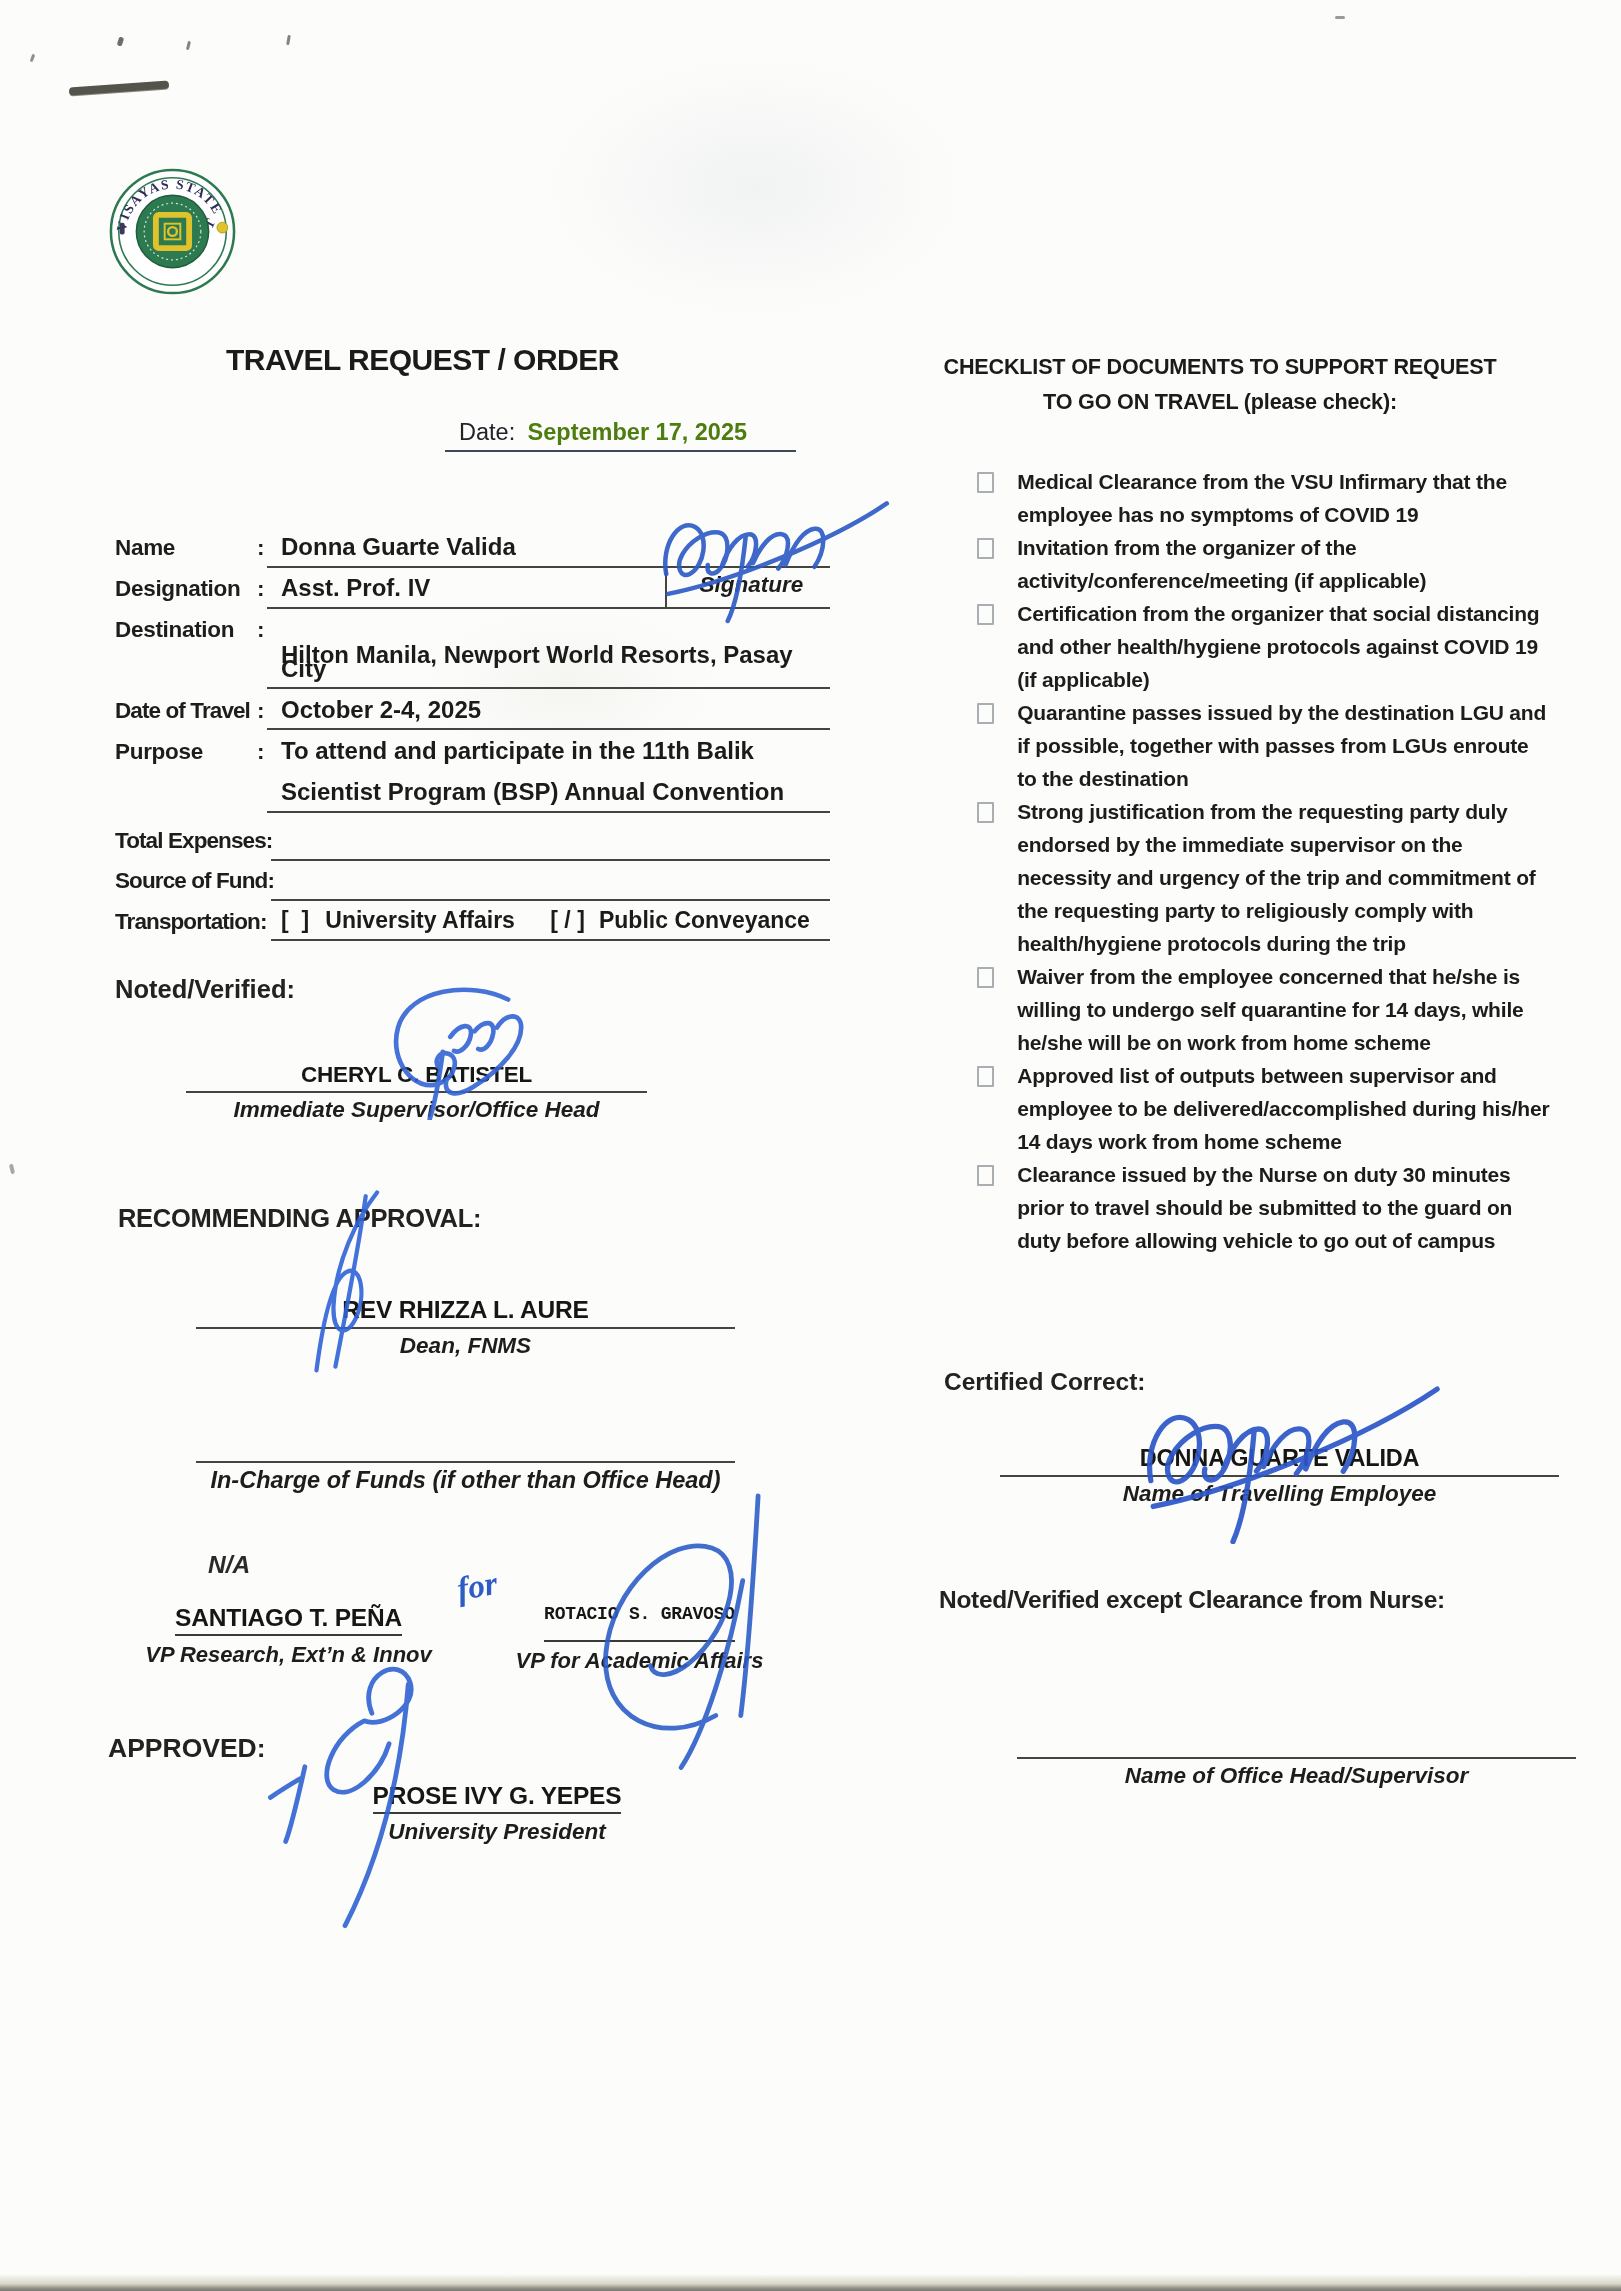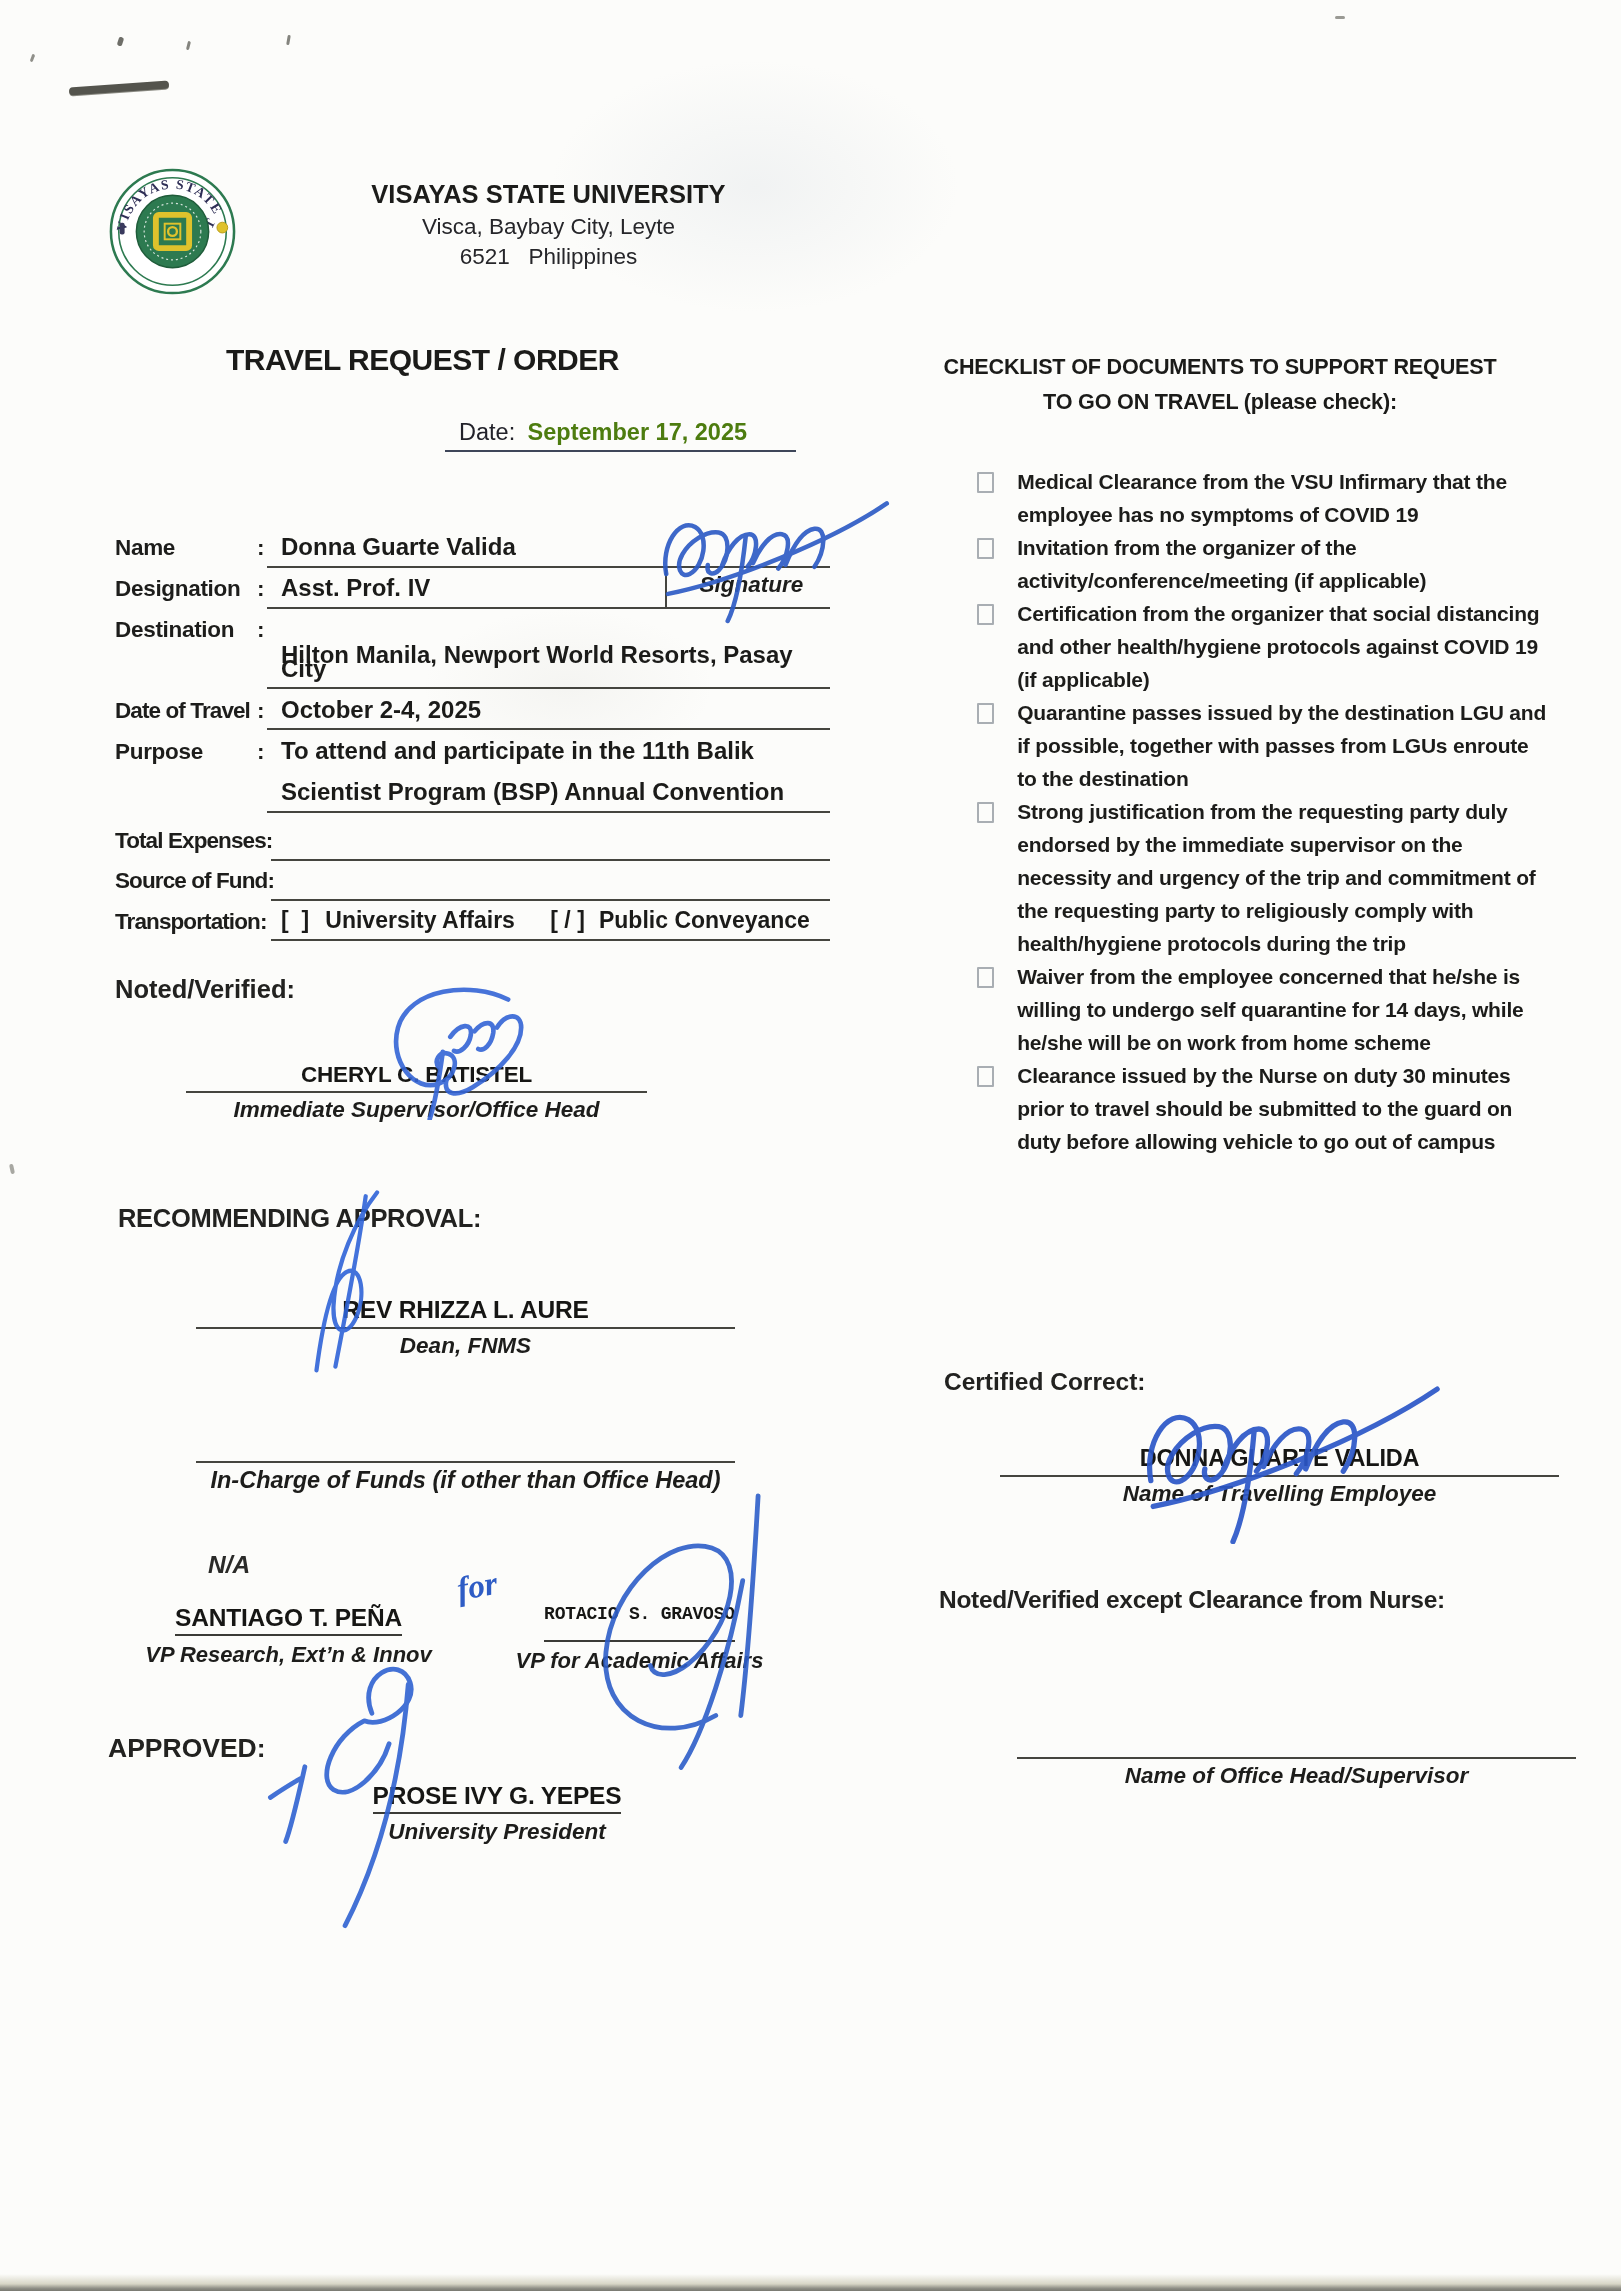--- a/index.html
+++ b/index.html
@@ -61,25 +61,20 @@
       <circle cx="117" cy="62" r="5.5" fill="#dfc22c" stroke="#b99d1c" stroke-width="1"></circle>
       <rect x="12" y="57" width="5" height="12" rx="2" fill="#3a3a5e"></rect>
       <circle cx="66" cy="66" r="37" fill="#2d7a50" stroke="#1f5c3a" stroke-width="1.5"></circle>
       <circle cx="66" cy="66" r="29" fill="none" stroke="rgba(255,255,255,0.8)" stroke-width="1.2" stroke-dasharray="2,3"></circle>
       <rect x="49" y="49" width="34" height="34" rx="3" fill="none" stroke="#dfc22c" stroke-width="6"></rect>
       <rect x="58" y="58" width="16" height="16" fill="none" stroke="#dfc22c" stroke-width="2"></rect>
       <circle cx="66" cy="66" r="4.5" fill="none" stroke="#dfc22c" stroke-width="2.4"></circle>
     </svg>
   </div>
 
-  <div class="abs ctr" style="left:333px;top:180px;width:431px;">
-    <div class="b" style="font-size:25.5px;color:#1c1c1a;">VISAYAS STATE UNIVERSITY</div>
-    <div style="font-size:22.5px;margin-top:4.9px;color:#26262a;">Visca, Baybay City, Leyte</div>
-    <div class="pre" style="font-size:22.5px;margin-top:3.9px;color:#26262a;">6521   Philippines</div>
-  </div>
 
   <div class="abs b" style="left:226px;top:343px;font-size:30px;color:#1b1b19;letter-spacing:-0.5px;">TRAVEL REQUEST / ORDER</div>
 
   <div class="abs" style="left:459px;top:419px;font-size:23.5px;">
     <span style="color:#22222a;">Date:</span>
     <span class="b" style="color:#4d7c0f;margin-left:5.9px;">September 17, 2025</span>
   </div>
   <div class="fieldline" style="left:445px;top:450px;width:351px;background:#3e4659;"></div>
 
   <div class="abs lbl" style="left:115px;top:535px;">Name</div>
@@ -184,20 +179,24 @@
       <div class="chk-row">
         <span class="chk-box"></span>
         <span class="chk-txt">Strong justification from the requesting party duly endorsed by the immediate supervisor on the necessity and urgency of the trip and commitment of the requesting party to religiously comply with health/hygiene protocols during the trip</span>
       </div>
       <div class="chk-row">
         <span class="chk-box"></span>
         <span class="chk-txt">Waiver from the employee concerned that he/she is willing to undergo self quarantine for 14 days, while he/she will be on work from home scheme</span>
       </div>
       <div class="chk-row">
         <span class="chk-box"></span>
+        <span class="chk-txt">Approved list of outputs between supervisor and employee to be delivered/accomplished during his/her 14 days work from home scheme</span>
+      </div>
+      <div class="chk-row">
+        <span class="chk-box"></span>
         <span class="chk-txt">Clearance issued by the Nurse on duty 30 minutes prior to travel should be submitted to the guard on duty before allowing vehicle to go out of campus</span>
       </div>
     </div>
 
   <div class="abs b" style="left:944px;top:1368px;font-size:24.5px;">Certified Correct:</div>
   <div class="sigblock" style="left:1000px;top:1445px;width:559px;">
     <div class="nm" style="font-size:23.5px;">DONNA GUARTE VALIDA</div>
     <div class="ln"></div>
     <div class="tt">Name of Travelling Employee</div>
   </div>

